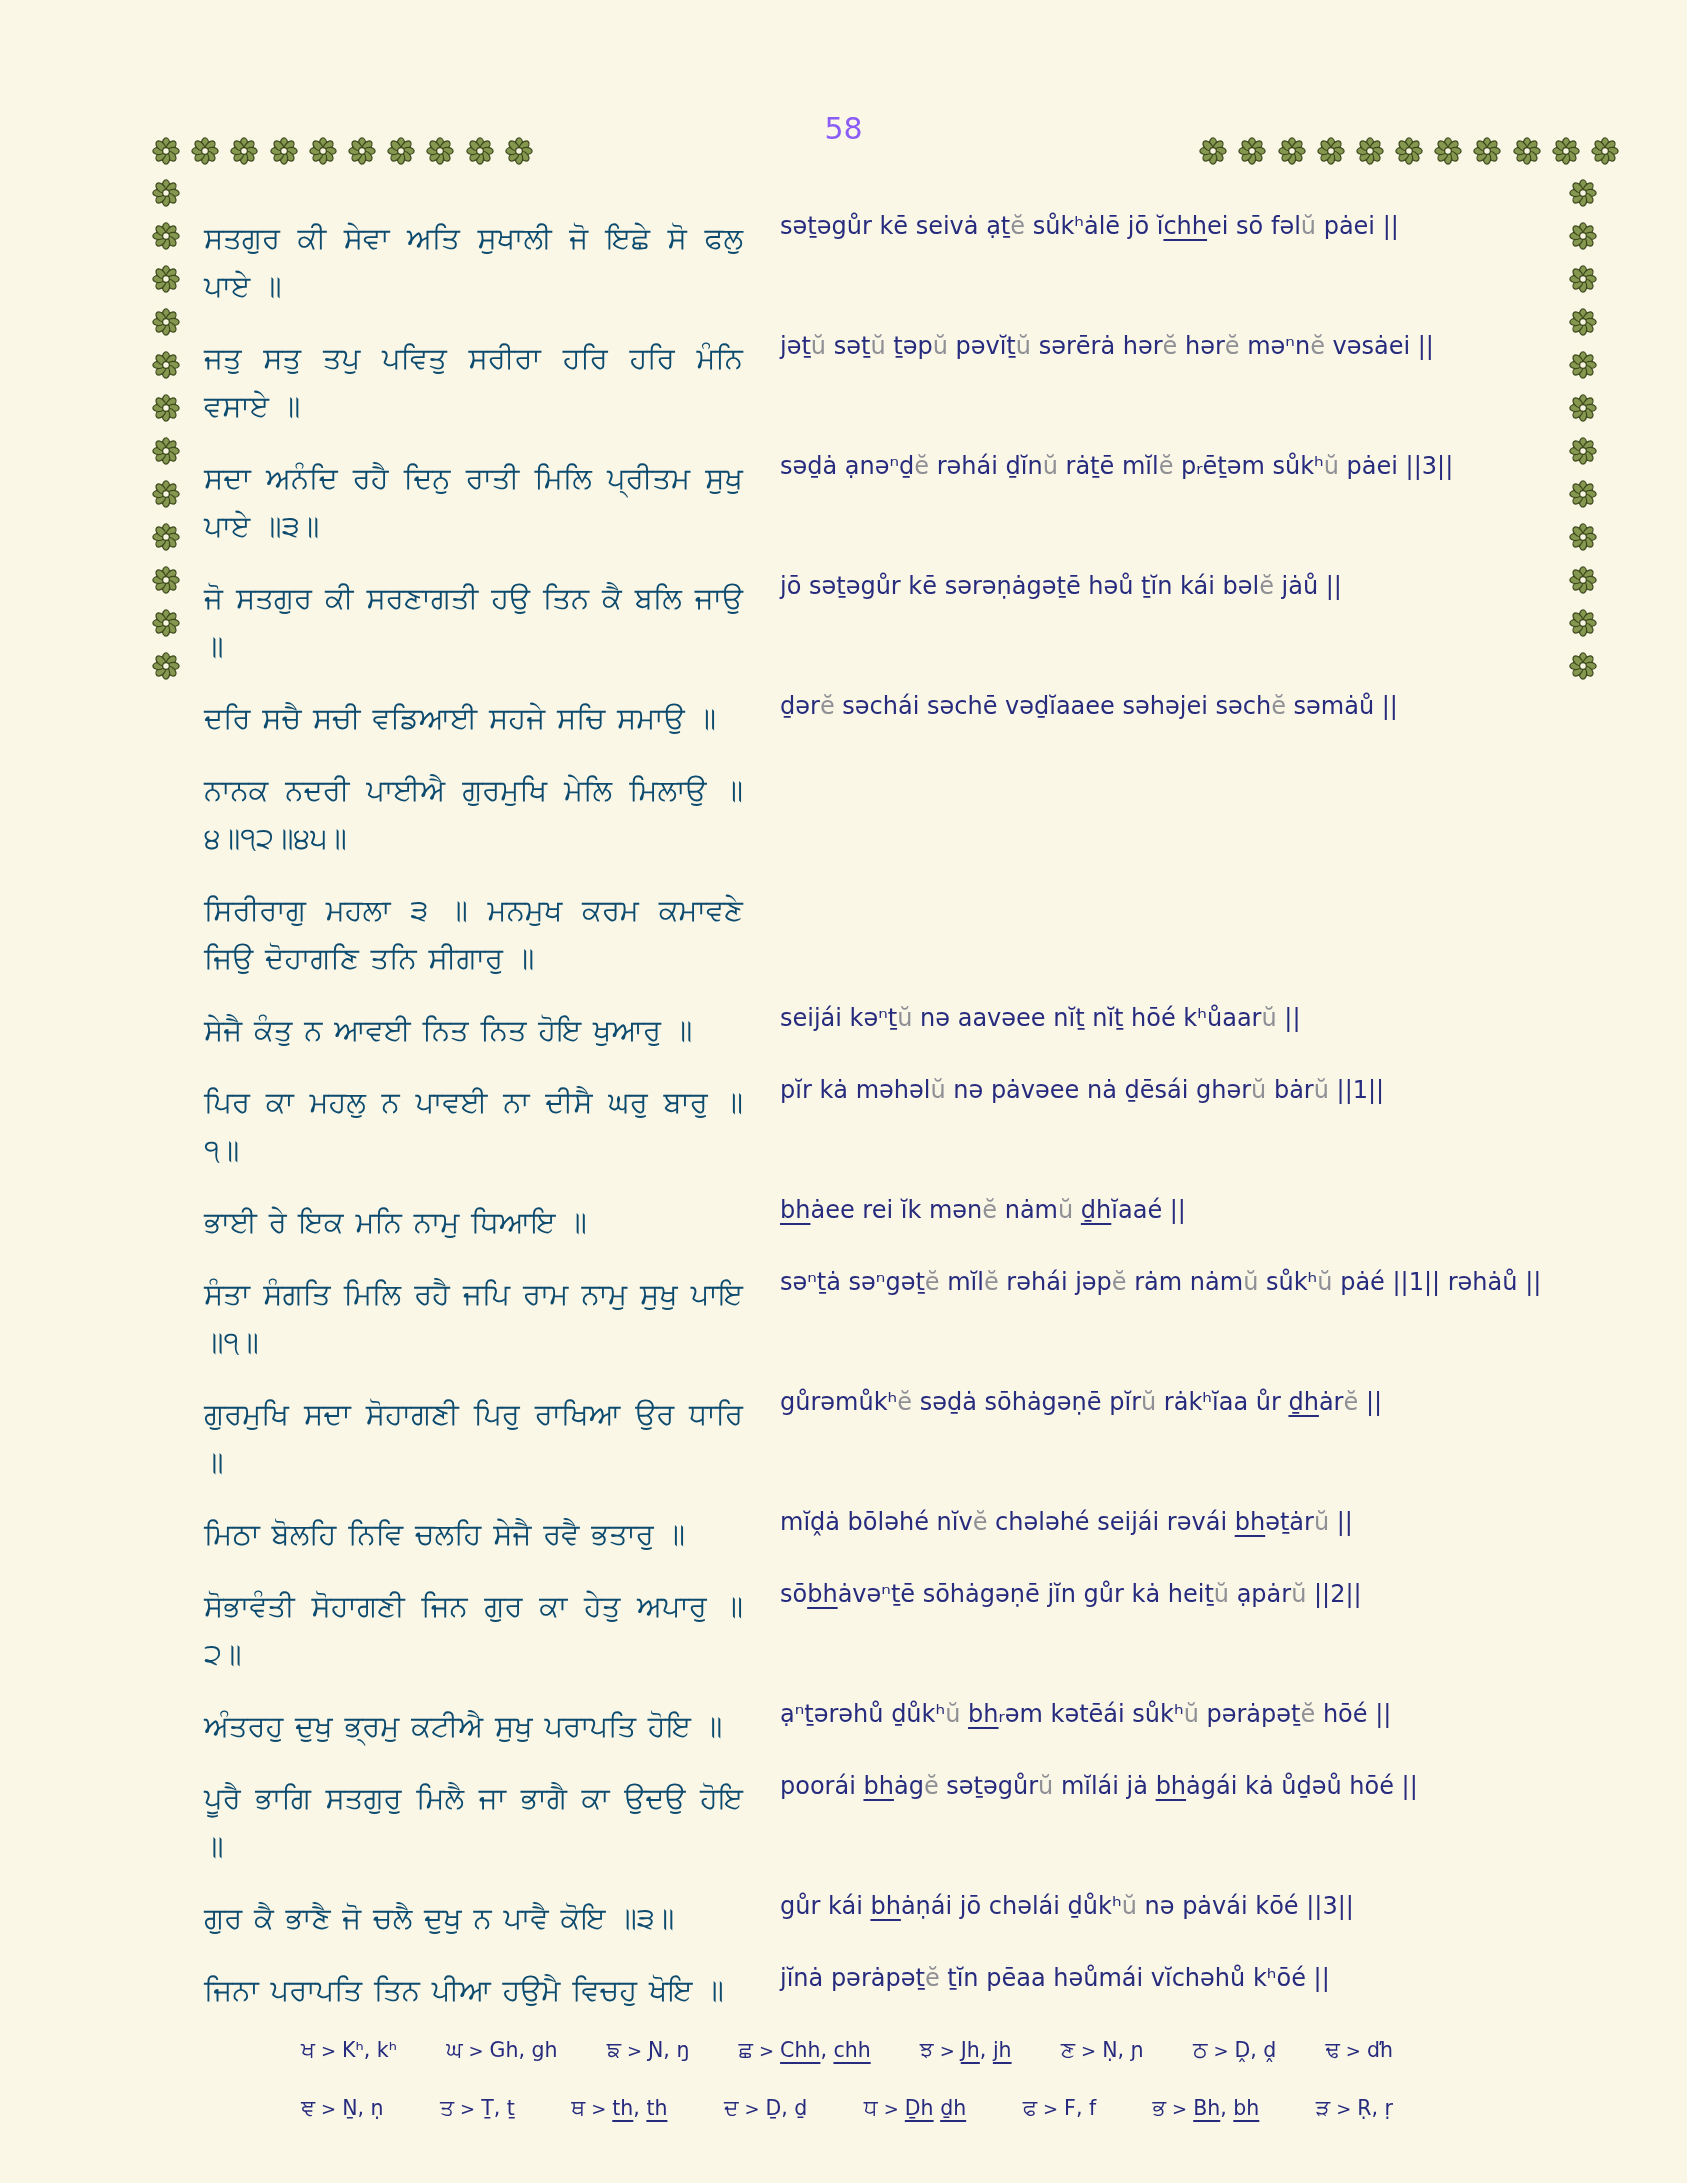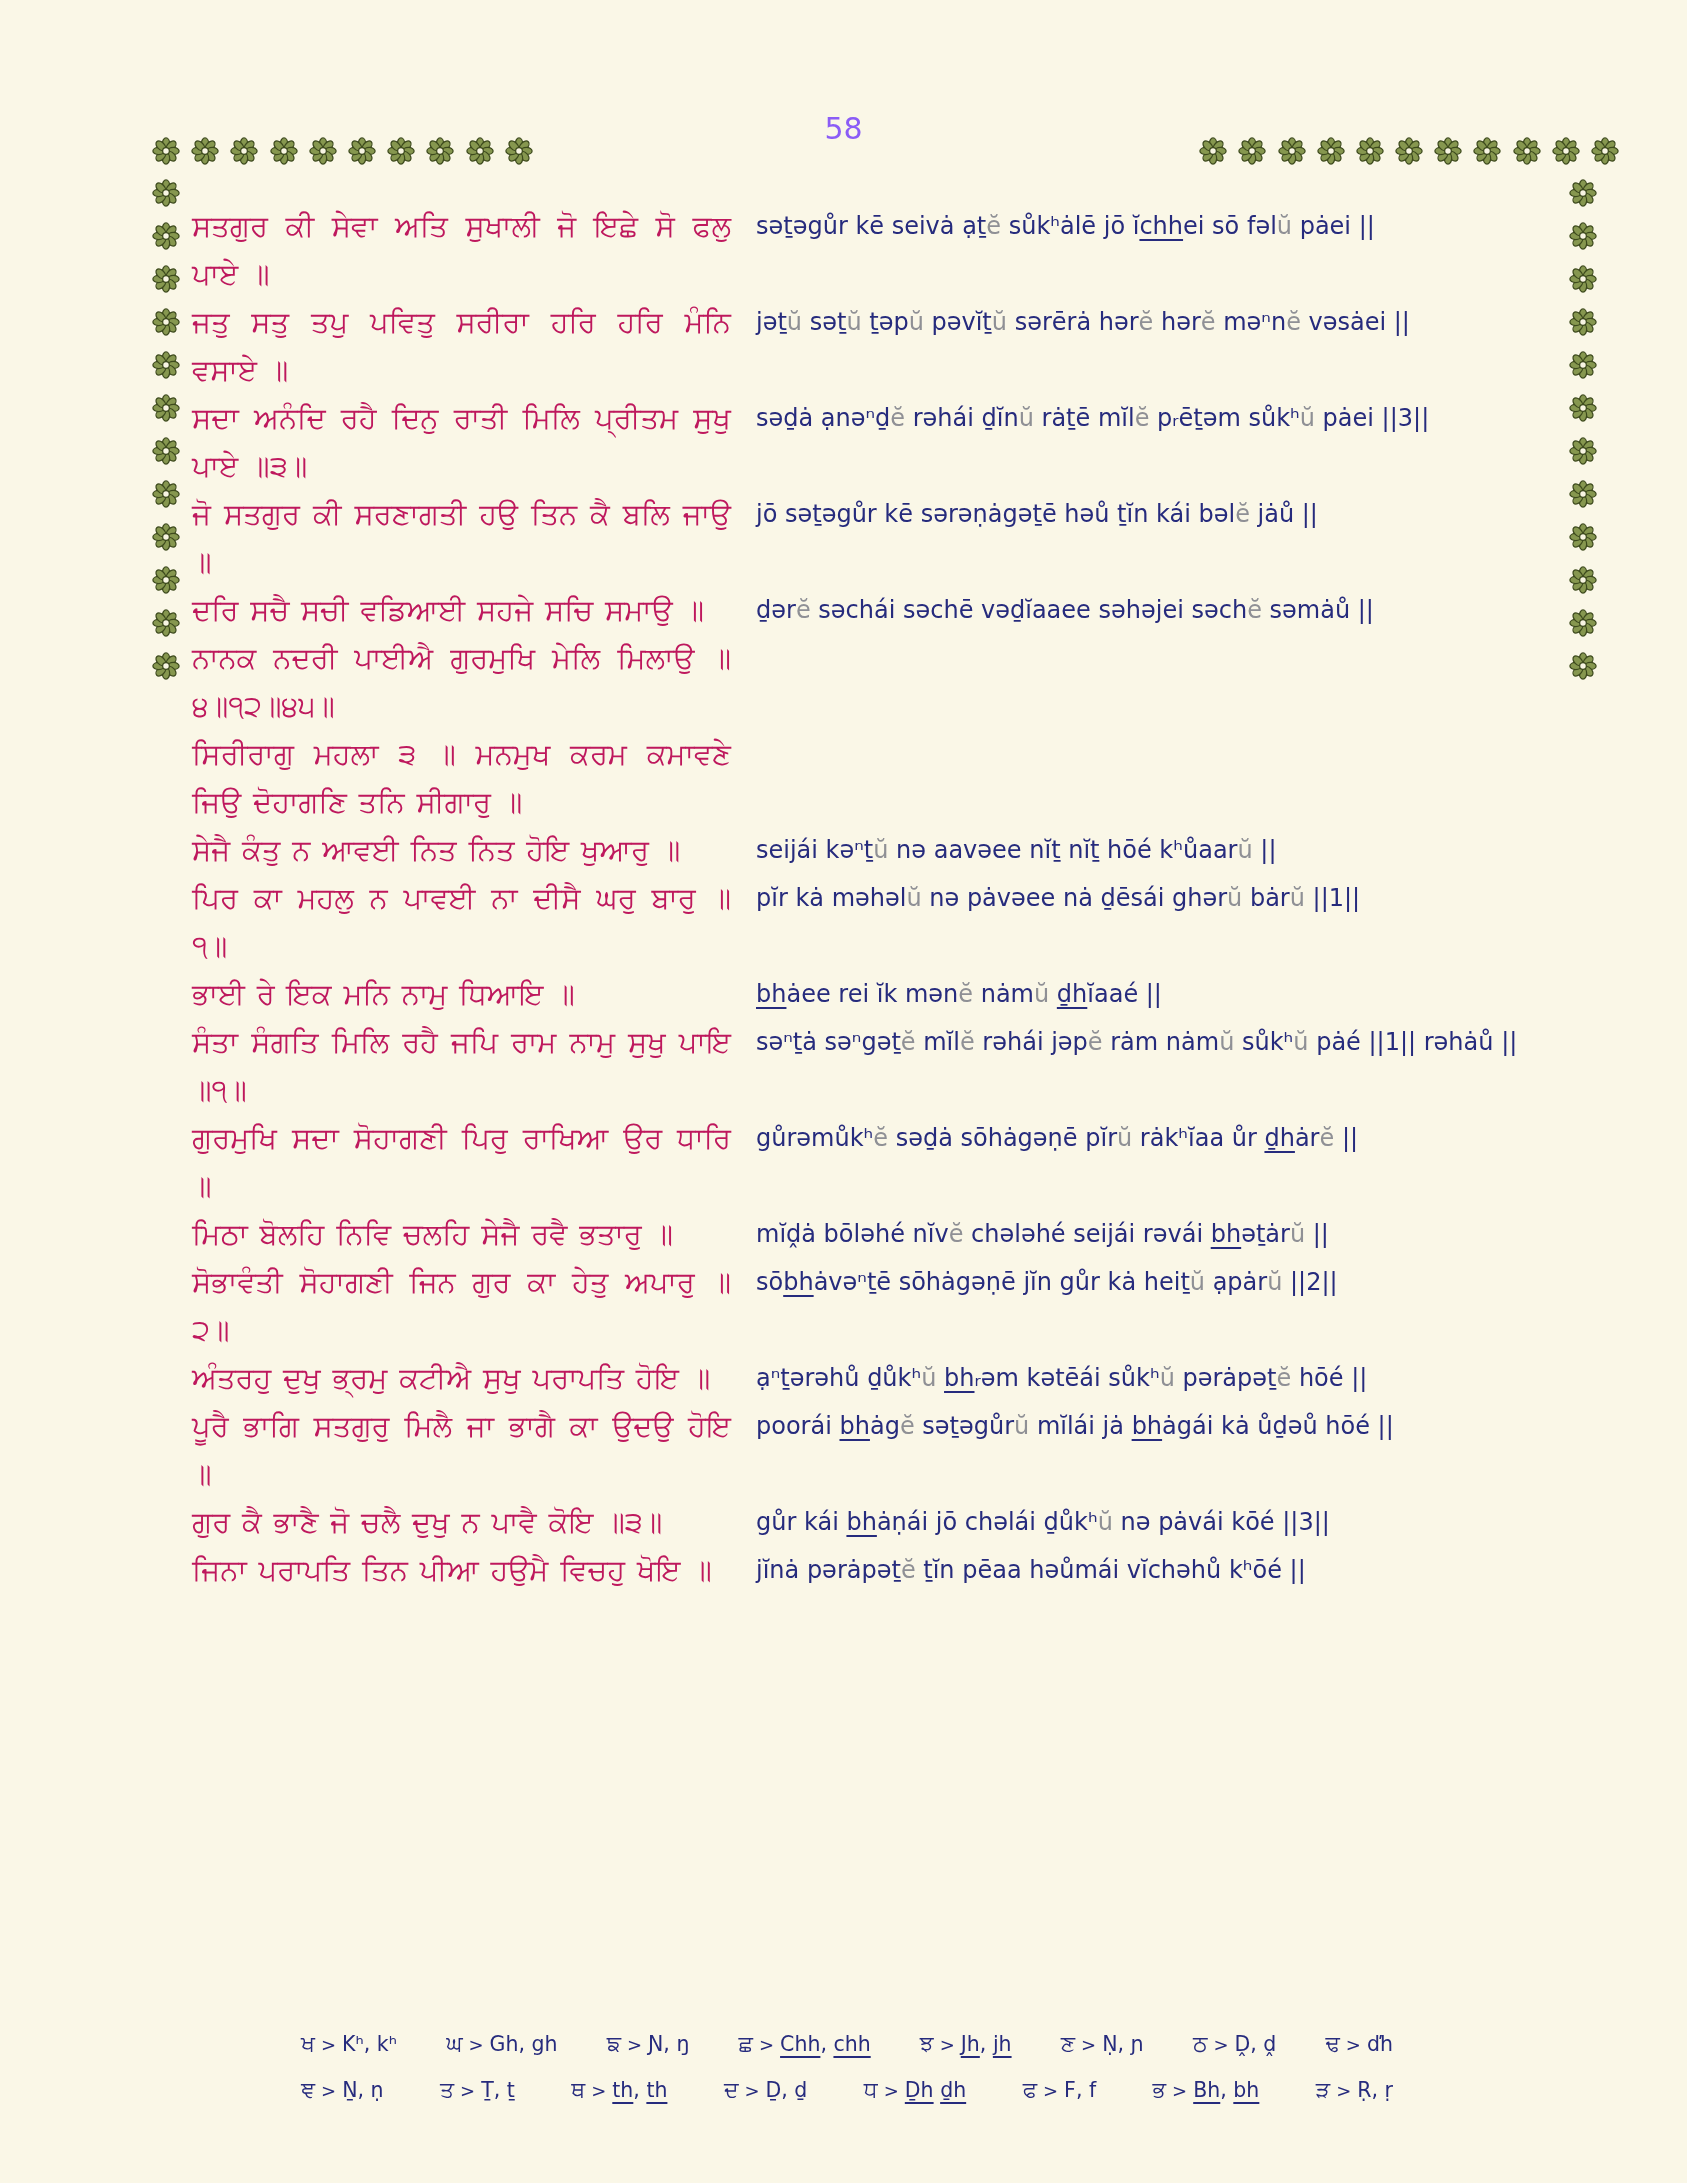--- a/index.html
+++ b/index.html
@@ -18,41 +18,41 @@
   .deco-col{position:absolute;display:flex;flex-direction:column;gap:15px;}
   #deco-top-left-row{left:152px;top:137px;}
   #deco-left-col{left:152px;top:179px;}
   #deco-top-right-row{right:68px;top:137px;}
   #deco-right-col{left:1569px;top:179px;}
   .flower{width:28px;height:28px;flex:0 0 auto;}
   
   .rows{position:absolute;left:192px;top:202px;width:1336px;}
   .row{display:flex;gap:25px;align-items:flex-start;}
   .gur{
-    width:539px;flex:0 0 539px;margin:0;
-    font-size:29px;line-height:48px;color:#be185d;
+    width:539px;flex:0 0 539px;margin:12px;
+    font-size:29px;line-height:48px;color:#0c4a6e;
     text-align:justify;text-align-last:left;
     word-spacing:2.6px;
   }
   .tr{
     width:772px;flex:0 0 772px;margin:0;
     font-size:24px;line-height:48px;color:#262b7d;
     text-align:justify;text-align-last:left;
   }
   .gr{color:#8f9095;}
   .ul{
     text-decoration:underline;
     text-decoration-thickness:2px;
     text-underline-offset:4.6px;
   }
   
   .legend{position:absolute;left:301px;top:2032px;width:1092px;}
   .legend-row{
     display:flex;justify-content:space-between;
-    font-size:20.5px;line-height:24px;margin-bottom:20.5px;color:#262b7d;
+    font-size:20.5px;line-height:36px;margin-bottom:20.5px;color:#262b7d;
   }
   .lg-item{white-space:nowrap;}
   .lg-g{font-size:22px;}
   .lg-sep{margin:0 6px;font-size:18px;}
   svg.defs{position:absolute;width:0;height:0;}
 </style>
 </head>
 <body>
 
 <svg class="defs" xmlns="http://www.w3.org/2000/svg">

